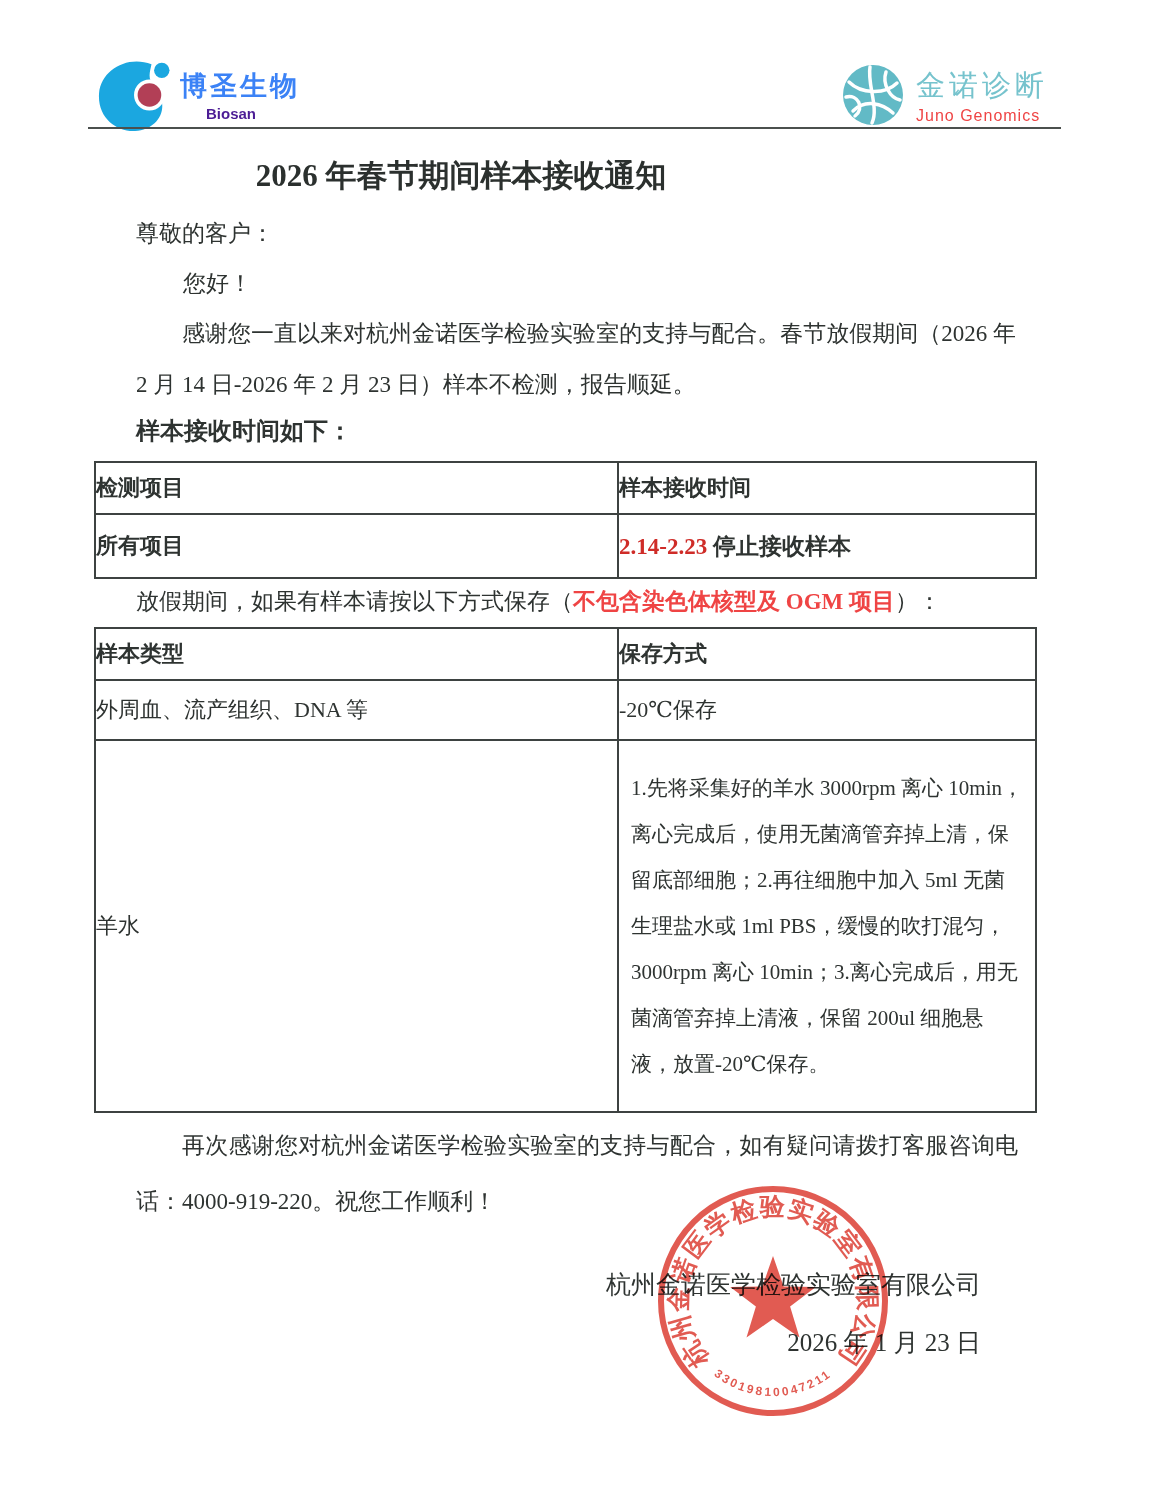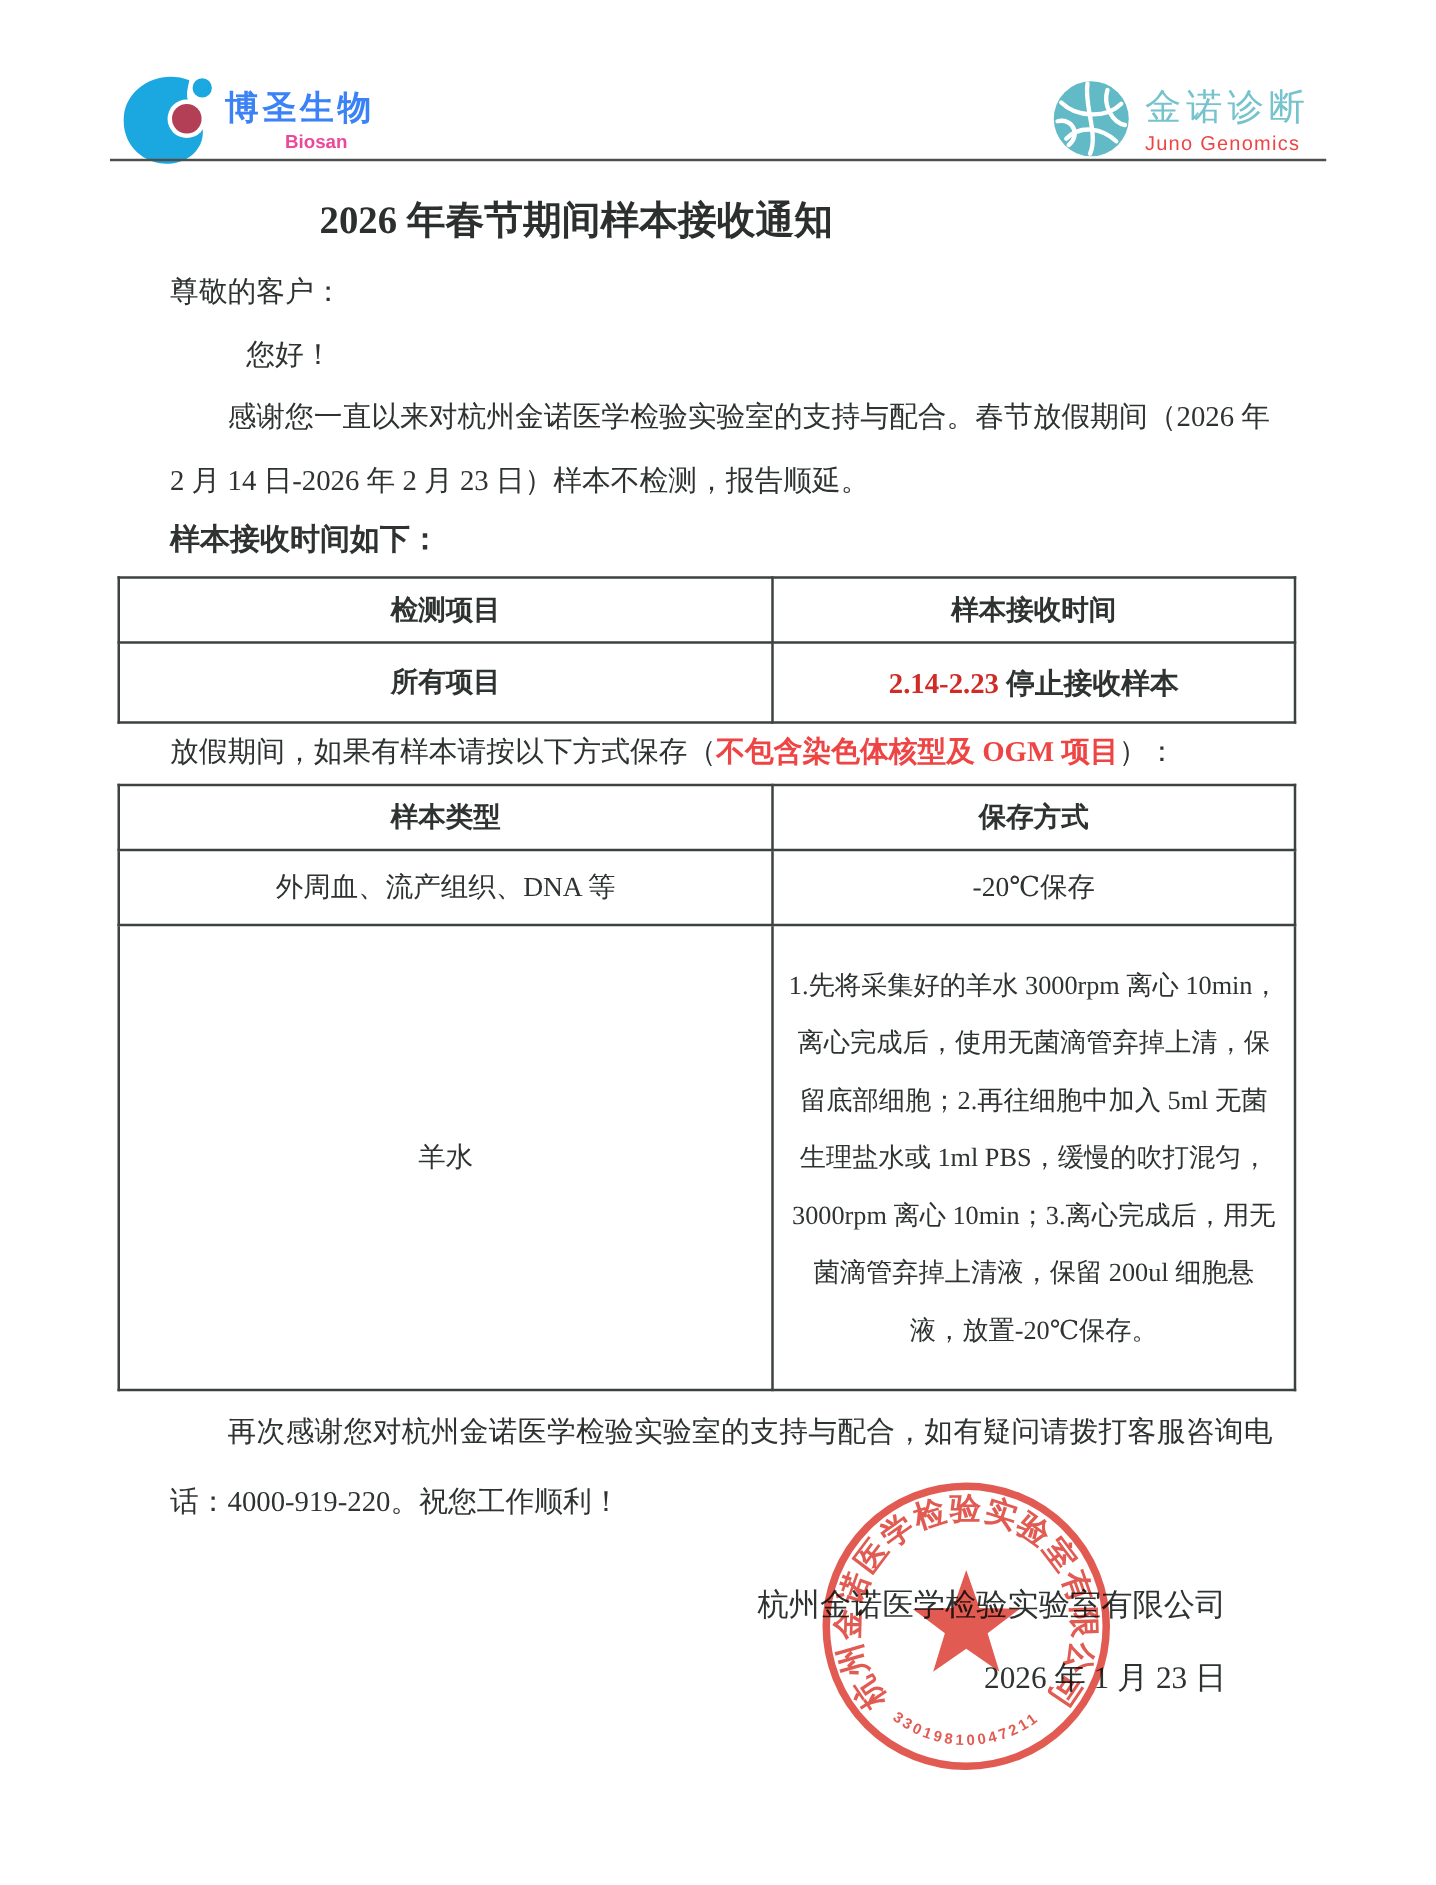--- a/index.html
+++ b/index.html
@@ -5,37 +5,37 @@
   html,body { margin:0; padding:0; background:#ffffff; }
   .page {
     position:relative; width:1149px; height:1508px; background:#ffffff;
     font-family:"Liberation Serif","DejaVu Serif",serif; color:#2e3331;
     overflow:hidden;
   }
   
   .logo-biosan { position:absolute; left:96px; top:58px; display:flex; align-items:center; gap:10px; }
   .biosan-text-block { display:flex; flex-direction:column; }
   .biosan-cn { font-family:"Liberation Sans","DejaVu Sans",sans-serif; font-weight:600; font-size:27px; color:#3b82f6; letter-spacing:3px; }
-  .biosan-en { font-family:"Liberation Sans","DejaVu Sans",sans-serif; font-weight:700; font-size:15px; color:#ec4899; text-align:center; padding-left:26px; margin-top:1px; }
+  .biosan-en { font-family:"Liberation Sans","DejaVu Sans",sans-serif; font-weight:700; font-size:15px; color:#4c1d95; padding-left:26px; margin-top:1px; }
   .logo-juno { position:absolute; left:842px; top:64px; display:flex; align-items:center; gap:12px; }
   .juno-text-block { display:flex; flex-direction:column; }
   .juno-cn { font-family:"Liberation Sans","DejaVu Sans",sans-serif; font-weight:300; font-size:29px; color:#76c3cd; letter-spacing:4px; }
   .juno-en { font-family:"Liberation Sans","DejaVu Sans",sans-serif; font-weight:500; font-size:16px; color:#ef4444; letter-spacing:1px; margin-top:1px; }
   .header-rule { position:absolute; left:88px; top:127px; width:973px; height:2px; background:#4b504e; }
 
   
   .doc-title { position:absolute; left:0; top:155px; width:922px; text-align:center; font-weight:700; font-size:31px; color:#2b302e; }
   .salutation { position:absolute; left:136px; top:218px; font-size:23px; }
-  .greeting   { position:absolute; left:197px; top:268px; font-size:23px; }
+  .greeting   { position:absolute; left:183px; top:268px; font-size:23px; }
   .para1 { position:absolute; left:136px; top:308px; width:880px; font-size:23px; line-height:51px; text-indent:2em; text-align:justify; }
   .section-heading { position:absolute; left:136px; top:415px; font-size:24px; font-weight:700; color:#23282 6; }
 
   
   table.doc-table { position:absolute; left:94px; width:941px; border-collapse:collapse; table-layout:fixed; font-size:22px; color:#2e3331; }
-  table.doc-table td { border:2px solid #3d4241; text-align:center; vertical-align:middle; padding:0; }
+  table.doc-table td { border:2px solid #3d4241; text-align:left; vertical-align:middle; padding:0; }
   .t1 { top:461px; }
   .t2 { top:627px; }
   .th-cell { font-weight:700; height:50px; }
   .t1-row td { height:62px; }
   .t2-row1 td { height:58px; }
   .t2-row2 td.type-cell { height:370px; }
   .time-cell { font-weight:700; font-size:23px; }
   .red { color:#cf2c28; }
   .method-long { font-size:21px; line-height:46px; text-align:center; padding:4px 12px !important; }
 

